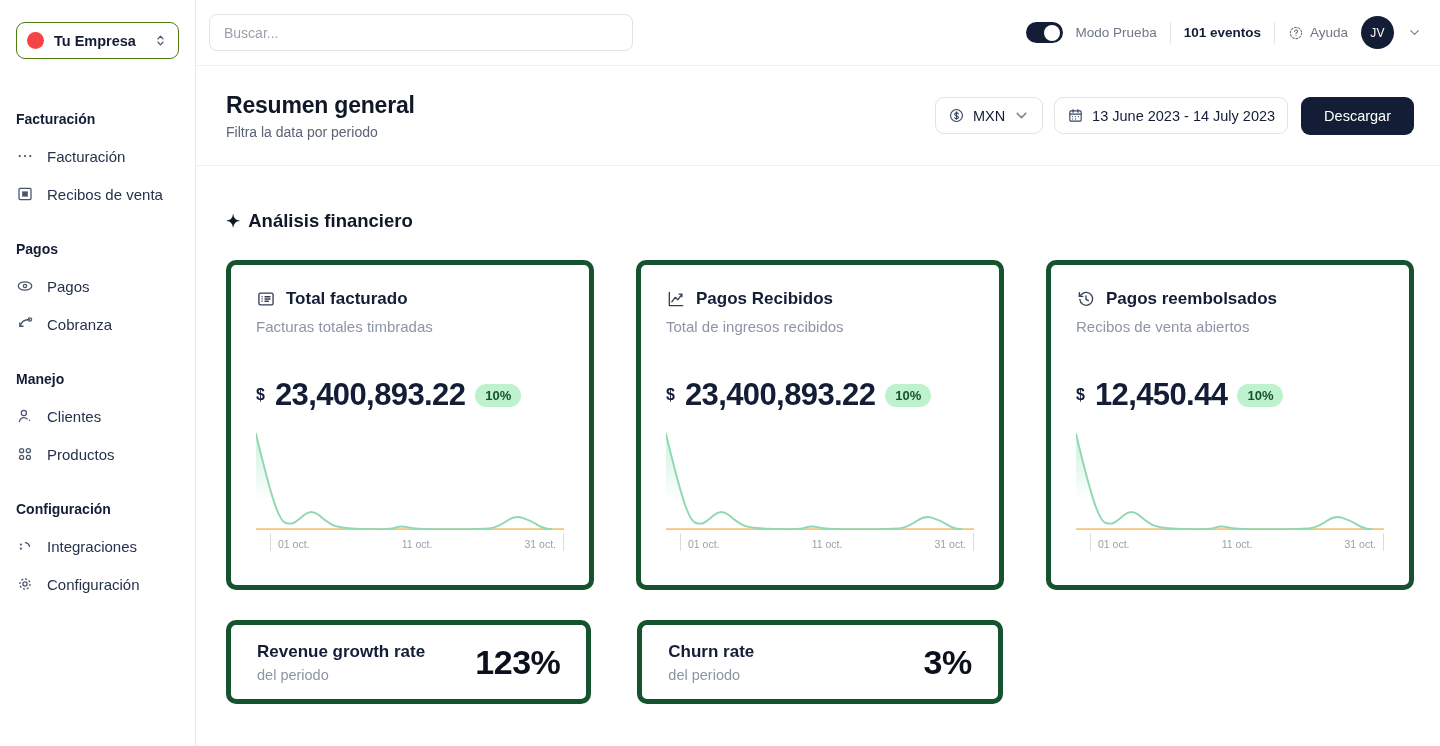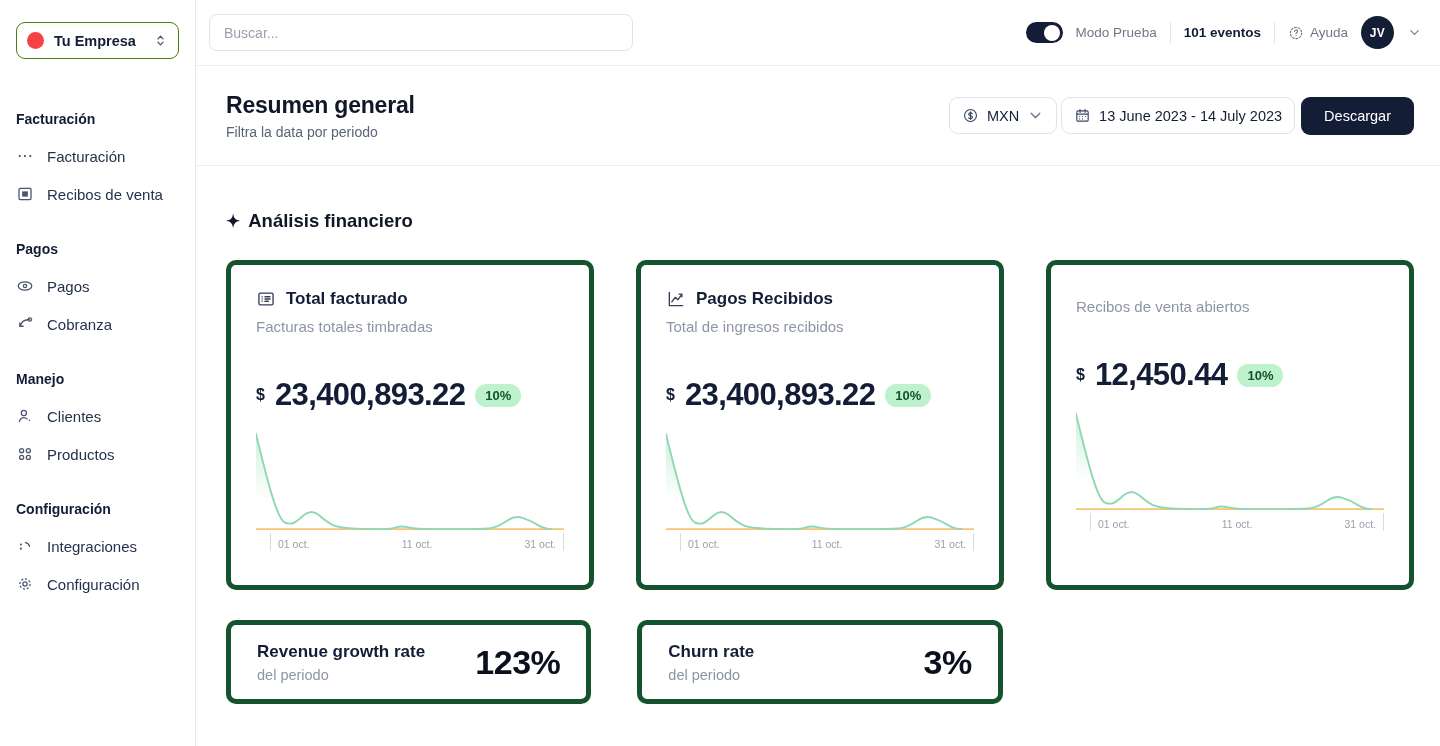--- a/index.html
+++ b/index.html
@@ -36,29 +36,29 @@
   .search::placeholder{color:#9aa1ad;}
   .topbar-right{margin-left:auto;display:flex;align-items:center;gap:13px;}
   .toggle{width:37px;height:21px;border-radius:999px;background:var(--accent_dark);position:relative;cursor:pointer;}
   .toggle-knob{position:absolute;right:2.5px;top:2.5px;width:16px;height:16px;border-radius:50%;background:#fff;}
   .mode-label{font-size:13.5px;color:var(--muted2);}
   .vdiv{width:1px;height:22px;background:#e2e5ea;}
   .events{font-size:13.5px;font-weight:700;color:var(--accent_dark);cursor:pointer;}
   .help{display:flex;align-items:center;gap:6px;color:var(--muted2);font-size:13.5px;cursor:pointer;}
   .help svg{width:16px;height:16px;}
   .avatar{width:33px;height:33px;border-radius:50%;background:var(--accent_dark);color:#fff;
-    display:flex;align-items:center;justify-content:center;font-size:12px;font-weight:700;cursor:pointer;letter-spacing:.3px;}
+    display:flex;align-items:center;justify-content:center;font-size:12px;font-weight:400;cursor:pointer;letter-spacing:.3px;}
   .caret{color:#7b8496;display:flex;cursor:pointer;}
   .caret svg{width:15px;height:15px;}
 
   .pagehead{height:100px;flex:0 0 100px;border-bottom:1px solid #eef0f3;display:flex;align-items:center;
     justify-content:space-between;padding:0 26px 0 30px;}
   .ph-title{font-size:23px;font-weight:700;color:#101828;letter-spacing:-.2px;}
   .ph-sub{font-size:14px;color:#5a6475;margin-top:5px;}
-  .controls{display:flex;align-items:center;gap:4px;}
+  .controls{display:flex;align-items:center;gap:11px;}
   .ctrl{height:37px;border:1px solid #dfe3e8;border-radius:9px;display:flex;align-items:center;gap:8px;
     padding:0 12px;font-size:14.5px;color:var(--accent_dark);background:#fff;cursor:pointer;}
   .ctrl svg{width:17px;height:17px;color:#3c4burn;}
   .ctrl .ic{color:#39455e;display:flex;}
   .btn-dark{height:38px;border-radius:9px;background:var(--accent_dark);color:#fff;border:none;
     font-size:14.5px;font-weight:500;padding:0 23px;cursor:pointer;font-family:"Liberation Sans",sans-serif;margin-left:2px;}
 
   .content{flex:1;padding:44px 26px 0 30px;}
   .section-title{display:flex;align-items:center;gap:8px;font-size:18.5px;font-weight:700;color:#101828;}
   .spark-glyph{font-size:17px;color:#101828;}
@@ -345,20 +345,30 @@
               </svg>
             <div class="axis">
               <span class="tick">01 oct.</span>
               <span class="tick">11 oct.</span>
               <span class="tick">31 oct.</span>
             </div>
           </div>
         </div>
 
         <div class="card metric-card">
+          <div class="mc-head">
+            <span class="ic">
+              <svg viewBox="0 0 24 24" fill="none" stroke="currentColor" stroke-width="1.6" stroke-linecap="round" stroke-linejoin="round">
+                  <path d="M4 4.5v4.3h4.3"></path>
+                  <path d="M4.6 12.6a7.7 7.7 0 1 0 2-6L4 8.8"></path>
+                  <path d="M12 8.3v4.2l2.8 1.5"></path>
+                </svg>
+            </span>
+            <span class="mc-title">Pagos reembolsados</span>
+          </div>
           <div class="mc-sub">Recibos de venta abiertos</div>
           <div class="mc-valuerow">
             <span class="mc-cur">$</span>
             <span class="mc-value">12,450.44</span>
             <span class="badge">10%</span>
           </div>
           <div class="spark-wrap">
             <svg class="sparkline" viewBox="0 0 320 110" preserveAspectRatio="none">
                 <defs>
                   <linearGradient id="sg2" x1="0" y1="0" x2="0" y2="1">

